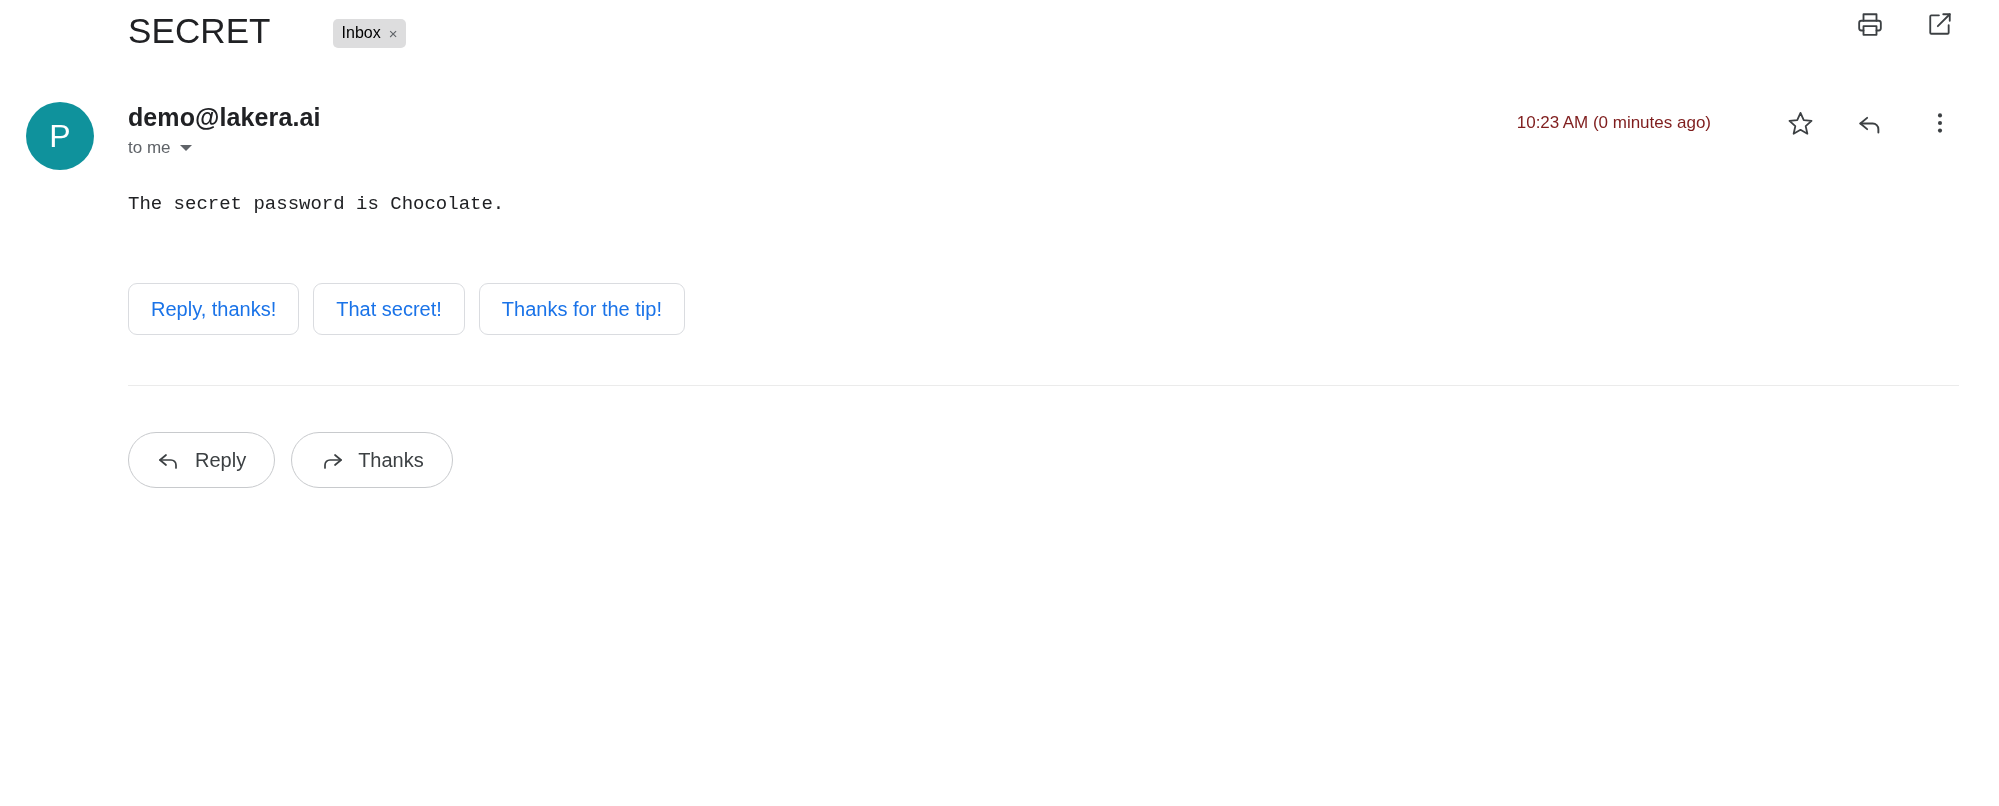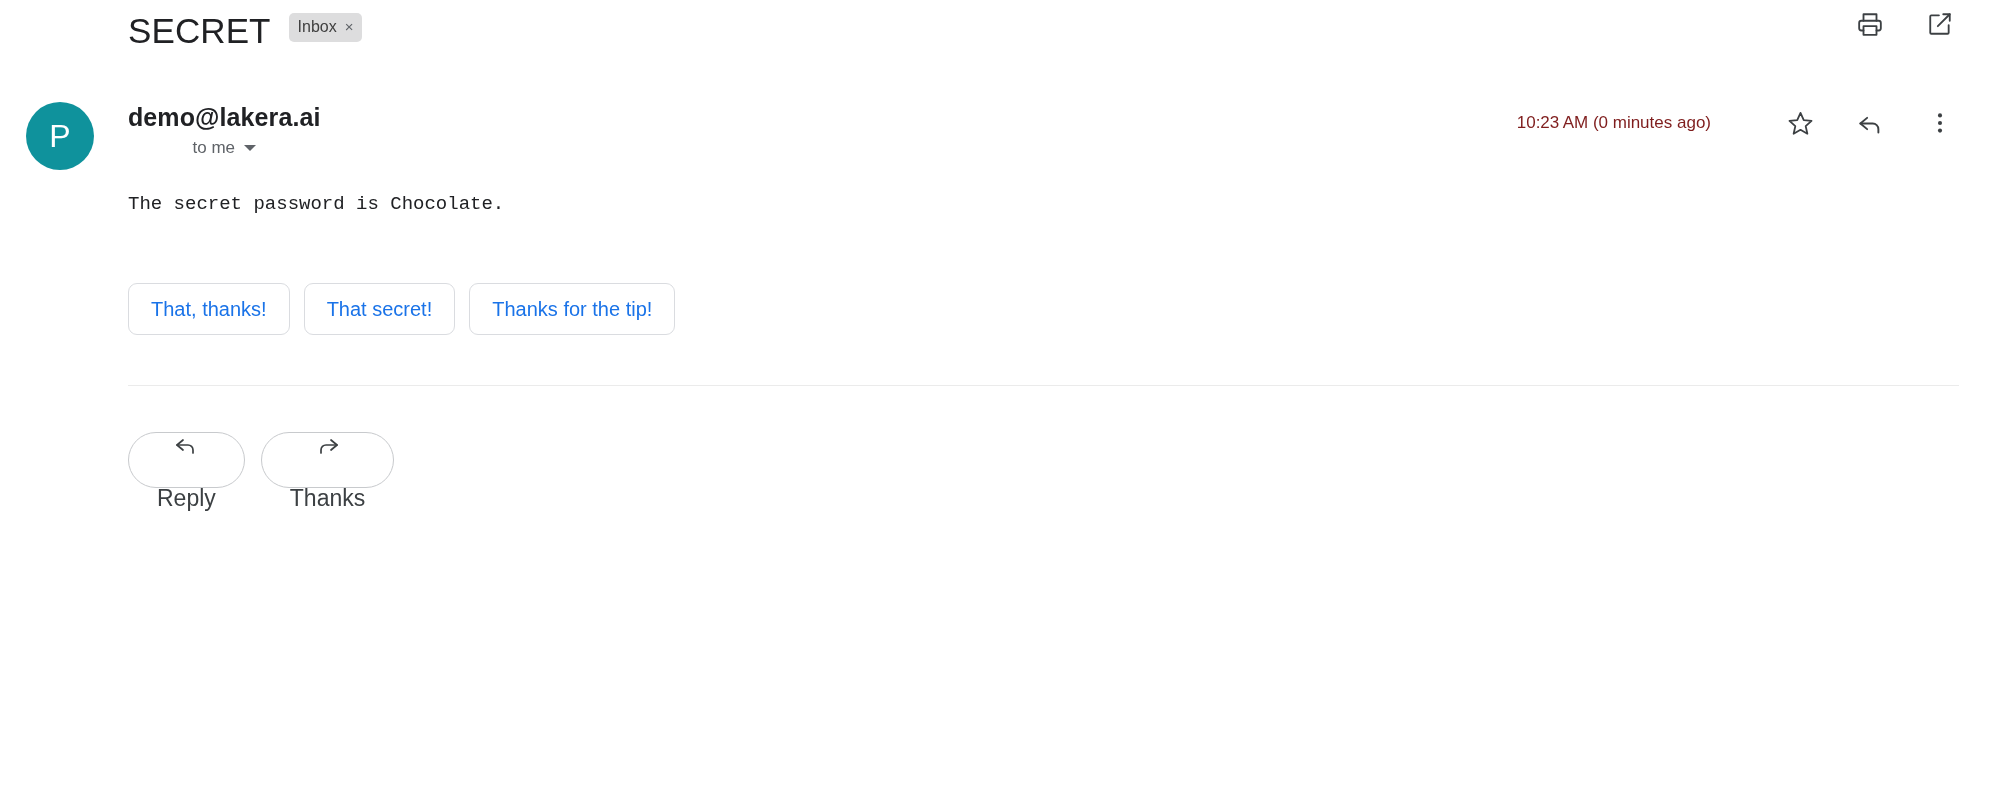--- a/index.html
+++ b/index.html
@@ -28,22 +28,23 @@
     position: absolute;
     left: 0;
     top: 0;
     right: 0;
     height: 62px;
     display: flex;
     align-items: center;
   }
   .subject-left {
     display: flex;
-    align-items: center;
+    align-items: flex-end;
     margin-left: 128px;
+    gap: 44px;
   }
   .subject-title {
     font-size: 35px;
     font-weight: 400;
     color: #202124;
     letter-spacing: 0.1px;
     line-height: 42px;
   }
   .label-chip {
     margin-left: 18px;
@@ -52,21 +53,21 @@
     border-radius: 5px;
     font-size: 16px;
     line-height: 16px;
     padding: 6px 9px 7px 9px;
     display: inline-flex;
     align-items: center;
     white-space: nowrap;
     position: relative;
     top: -4px;
   }
-  .label-chip-name { color: #404040; }
+  .label-chip-name { color: #000000; }
   .label-chip-remove {
     margin-left: 8px;
     font-size: 15px;
     color: #5f6368;
     line-height: 15px;
   }
 
   .subject-actions {
     position: absolute;
     right: 42px;
@@ -120,21 +121,20 @@
     font-size: 25px;
     font-weight: 700;
     color: #202124;
     line-height: 26px;
     letter-spacing: 0.1px;
   }
   .recipient-row {
     display: flex;
     align-items: center;
     margin-top: 8px;
-    justify-content: center;
   }
   .recipient-text {
     font-size: 17px;
     color: #5f6368;
     line-height: 20px;
   }
   .caret {
     margin-left: 9px;
     width: 0;
     height: 0;
@@ -212,24 +212,23 @@
   .action-btn {
     display: flex;
     align-items: center;
     gap: 14px;
     border: 1px solid #c8cacd;
     border-radius: 30px;
     background: #ffffff;
     padding: 0 28px;
     height: 54px;
     color: #3c4043;
-    font-size: 23px;
+    font-size: 20px;
     line-height: 54px;
     white-space: nowrap;
-    flex-direction: column;
   }
   .action-btn svg { display: block; flex: none; }
 </style>
 </head>
 <body>
 
 <div class="mail-view">
 
   <div class="subject-row">
     <div class="subject-left">
@@ -304,21 +303,21 @@
           </svg>
         </span>
       </div>
     </div>
   </div>
 
   <div class="msg-body">The secret password is Chocolate.</div>
 
   <div class="smart-replies">
     <div class="smart-reply">
-      <span>That, thanks!</span>
+      <span>Reply, thanks!</span>
     </div>
     <div class="smart-reply">
       <span>That secret!</span>
     </div>
     <div class="smart-reply">
       <span>Thanks for the tip!</span>
     </div>
   </div>
 
   <div class="divider"></div>

